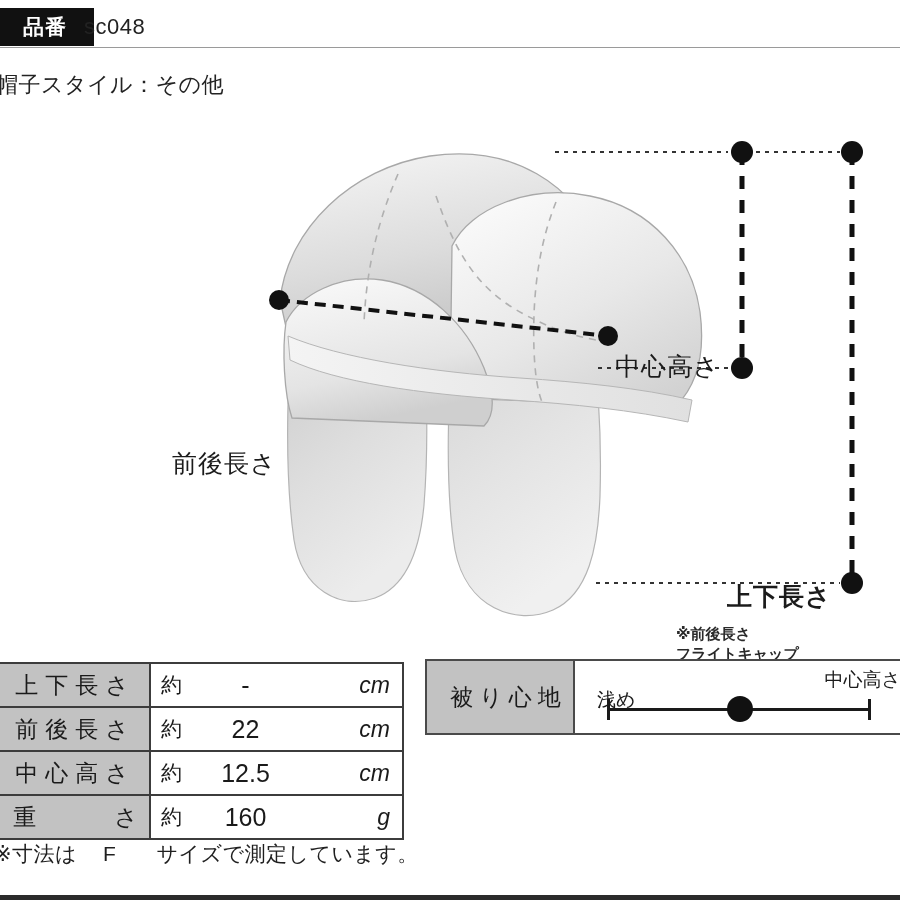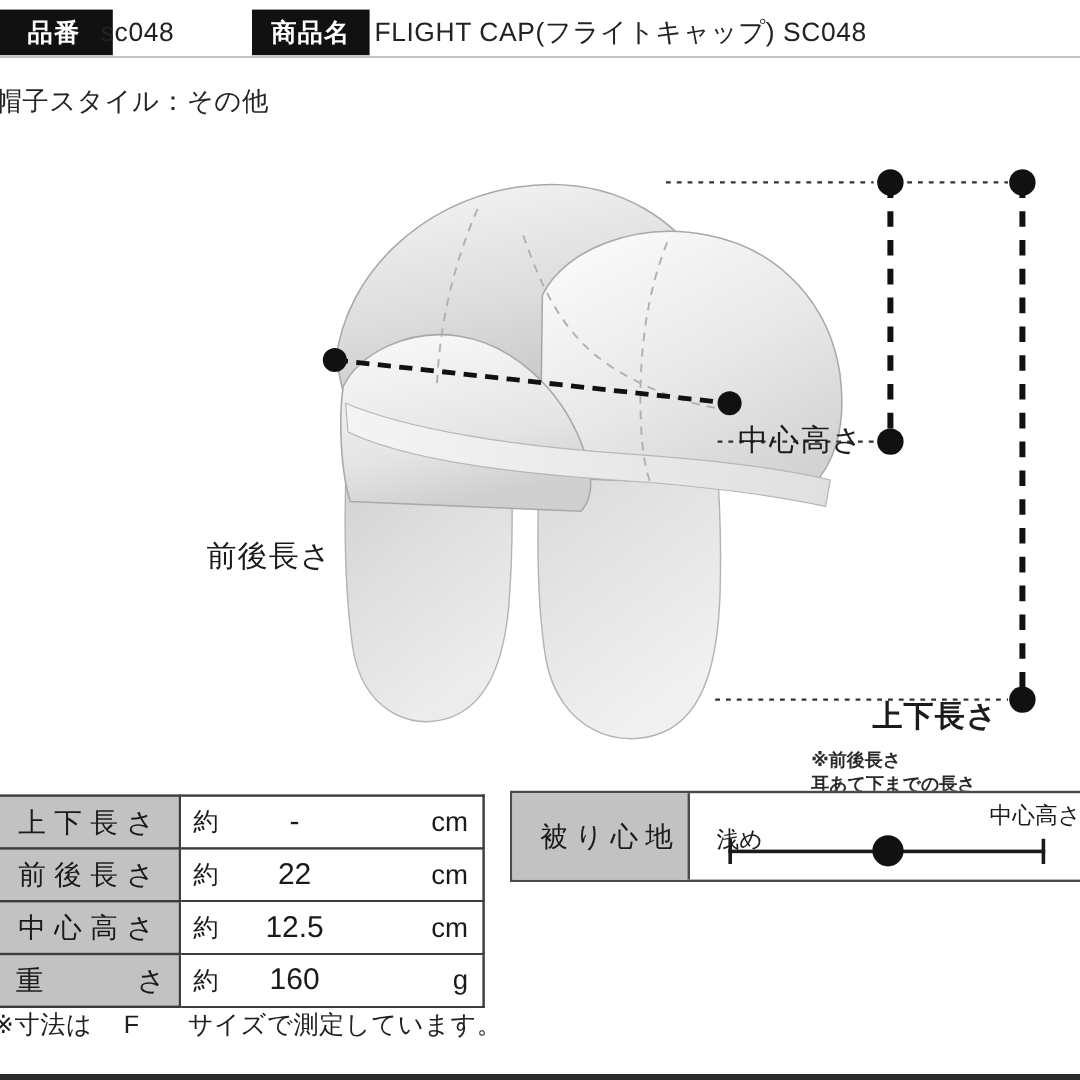--- a/index.html
+++ b/index.html
@@ -151,20 +151,21 @@
     transform: translateY(-50%);
     text-align: center;
     font-size: 25px;
   }
   .spec-unit {
     position: absolute;
     right: 12px;
     top: 50%;
     transform: translateY(-50%);
     font-size: 23px;
+    font-style: italic;
   }
 
   .size-note {
     position: absolute;
     left: -6px;
     top: 840px;
     font-size: 21px;
     color: #1f1f1f;
     white-space: nowrap;
     letter-spacing: 0.5px;
@@ -246,22 +247,20 @@
     height: 5px;
     background: #2b2b2b;
   }
 </style>
 </head>
 <body>
 
 <div class="header">
   <div class="hdr-chip" id="chip-code">品番</div>
   <div class="hdr-val" id="val-code">sc048</div>
-  <div class="hdr-chip" id="chip-name">商品名</div>
-  <div class="hdr-val" id="val-name">FLIGHT CAP(フライトキャップ) SC048</div>
 </div>
 <div class="hdr-rule"></div>
 
 <div class="style-line">帽子スタイル：その他</div>
 
 <div class="diagram">
   <svg width="900" height="520" viewBox="0 0 900 520">
     <defs>
       <linearGradient id="gCrownBack" x1="0" y1="0" x2="0.35" y2="1">
         <stop offset="0%" stop-color="#f6f6f6"></stop>
@@ -336,21 +335,21 @@
     <line x1="852" y1="42" x2="852" y2="473" stroke="#111111" stroke-width="5" stroke-dasharray="13 11"></line>
     <circle cx="852" cy="42" r="11" fill="#111111"></circle>
     <circle cx="852" cy="473" r="11" fill="#111111"></circle>
   </svg>
 
   <div class="dim-label" id="lbl-front-back">前後長さ</div>
   <div class="dim-label" id="lbl-center-height">中心高さ</div>
   <div class="dim-label" id="lbl-top-bottom">上下長さ</div>
   <div class="dim-note" id="note-top-bottom">
     <div>※前後長さ</div>
-    <div>耳あて下までの長さ</div>
+    <div>フライトキャップ</div>
   </div>
 </div>
 
 <table class="spec-table">
   <tbody>
     <tr>
       <td class="spec-label">上下長さ</td>
       <td class="spec-cell">
         <span class="spec-approx">約</span>
         <span class="spec-value">-</span>

